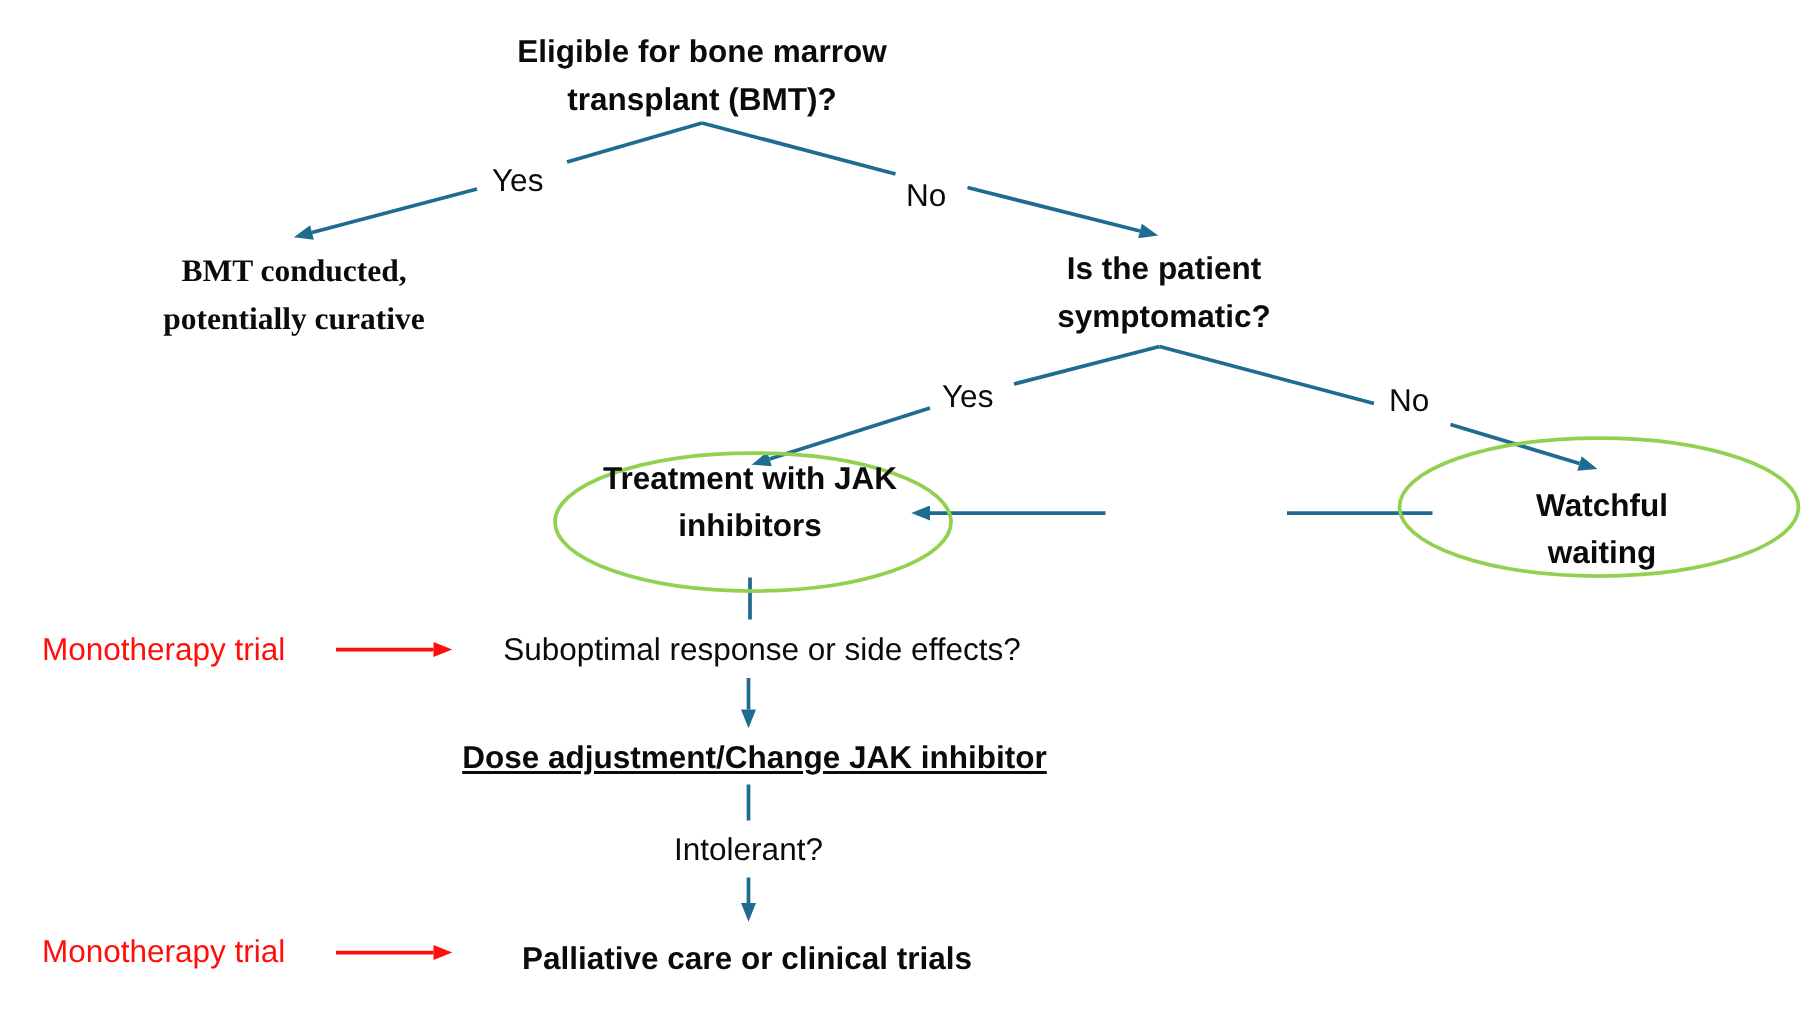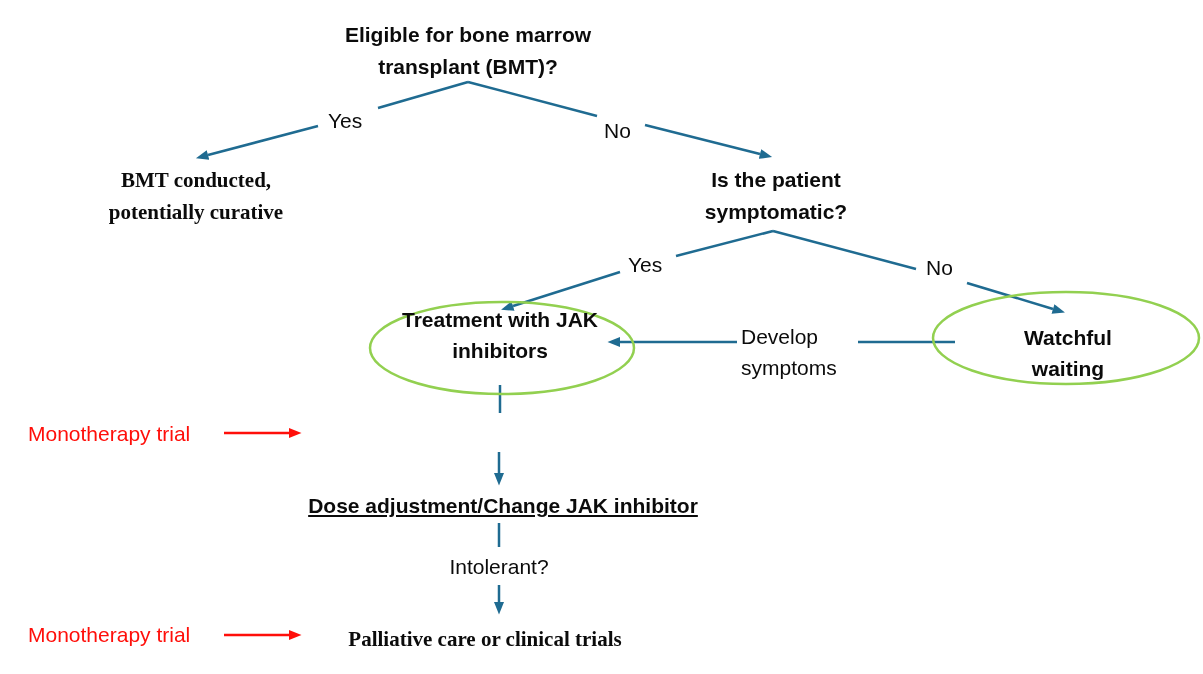--- a/index.html
+++ b/index.html
@@ -91,27 +91,26 @@
 
   <div class="node" style="left:628px; top:249px;">Yes</div>
 
   <div class="node" style="left:926px; top:252px;">No</div>
 
   <div class="node bold center" style="left:500px; top:304px;">Treatment with JAK
 inhibitors</div>
 
   <div class="node bold center" style="left:1068px; top:322px;">Watchful waiting</div>
 
-  <div class="node" style="left:741px; top:321px;">Develop
-symptoms</div>
 
   <div class="node red" style="left:28px; top:418px;">Monotherapy trial</div>
 
+  <div class="node center" style="left:508px; top:418px;">Suboptimal response or side effects?</div>
 
   <div class="node bold center" style="left:503px; top:490px;text-decoration:underline;">Dose adjustment/Change JAK inhibitor</div>
 
   <div class="node center" style="left:499px; top:551px;">Intolerant?</div>
 
   <div class="node red" style="left:28px; top:619px;text-align:right;">Monotherapy trial</div>
 
-  <div class="node bold center" style="left:485px; top:624px;font-family:Liberation Serif, serif;">Palliative care or clinical trials</div>
+  <div class="node bold center" style="left:498px; top:624px;">Palliative care or clinical trials</div>
 
 </div>
 
 </body></html>

